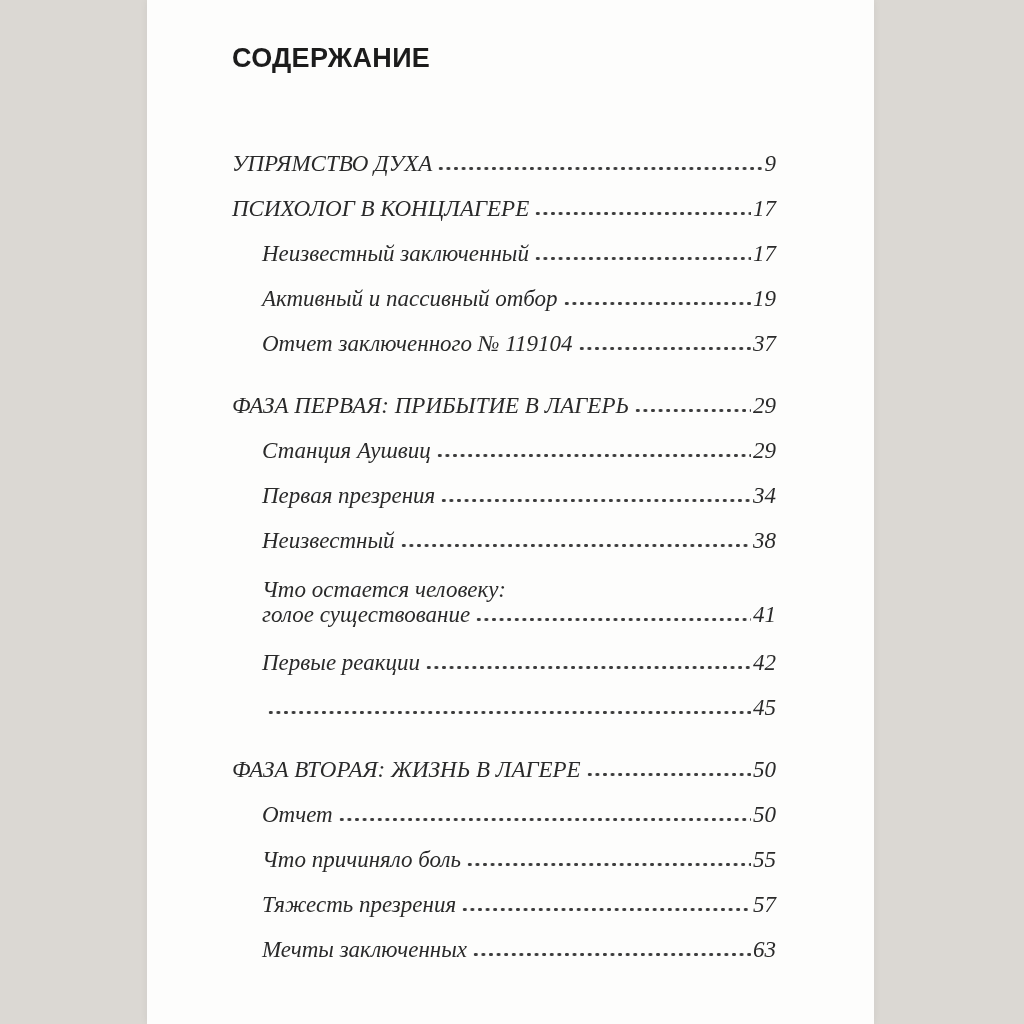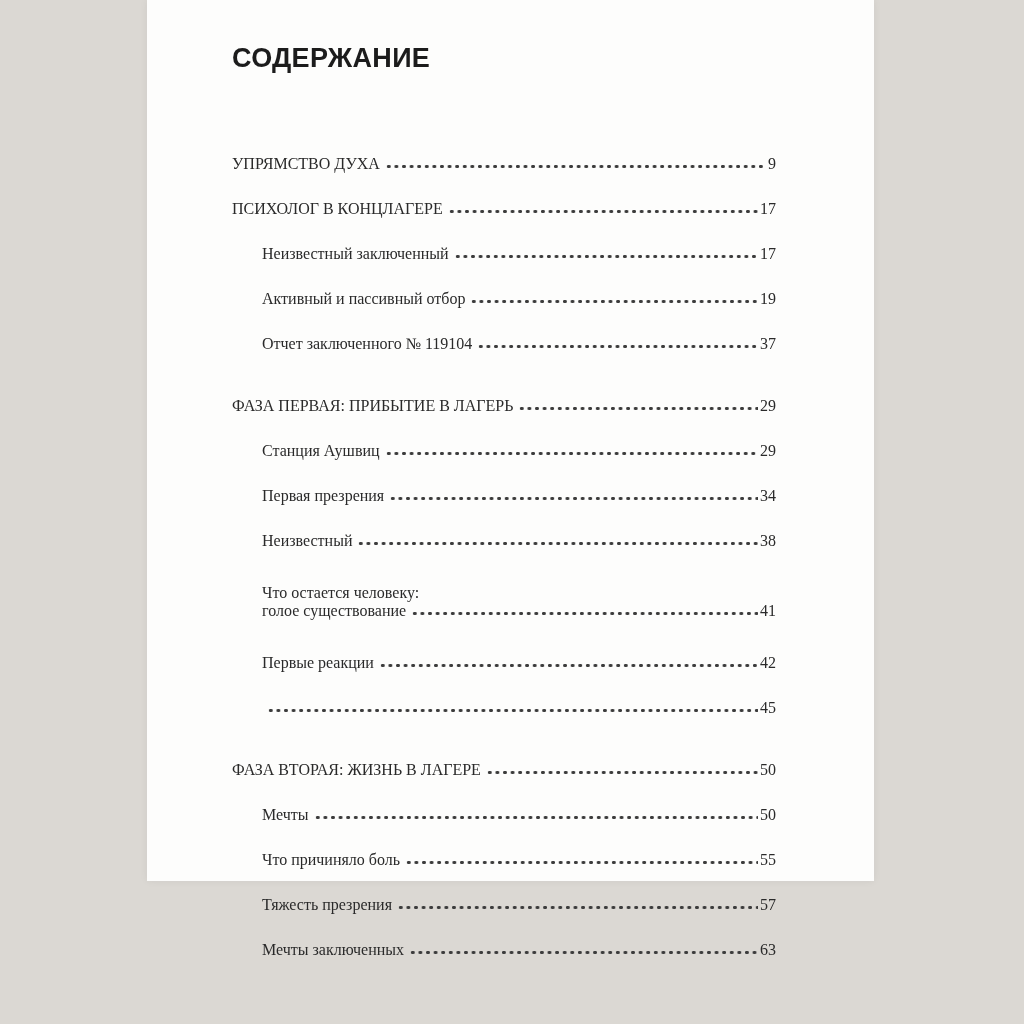--- a/index.html
+++ b/index.html
@@ -15,43 +15,44 @@
     height: 1024px;
     overflow: hidden;
     background: var(--outer-bg);
     font-family: "Liberation Serif", "DejaVu Serif", serif;
   }
   .book-page {
     position: absolute;
     left: 147px;
     top: 0;
     width: 727px;
-    height: 881px;
+    height: 1024px;
     background: var(--page-bg);
     box-shadow: 0 0 8px rgba(0,0,0,0.06);
     padding: 44px 98px 0 85px;
   }
   .toc-title {
     font-family: "Liberation Sans", "DejaVu Sans", sans-serif;
     font-weight: 700;
     font-size: 27px;
     letter-spacing: 0.3px;
     color: var(--title);
     line-height: 1.1;
   }
   .toc-list {
     margin-top: 68px;
   }
   .toc-row {
     display: flex;
     flex-direction: column;
     justify-content: center;
     min-height: 45px;
-    font-size: 16px;
+    font-size: 23px;
     color: var(--text);
+    font-style: italic;
   }
   .toc-row.two-line { min-height: 77px; }
   .toc-row.gap-before { margin-top: 17px; }
   .toc-row.level-2 { padding-left: 30px; }
   .first-line {
     line-height: 1.1;
     margin-bottom: 0;
   }
   .row-main {
     display: flex;
@@ -180,21 +181,21 @@
 
     <div class="row-main">
       <span class="toc-label">ФАЗА ВТОРАЯ: ЖИЗНЬ В ЛАГЕРЕ</span>
       <span class="dot-leader"></span>
       <span class="toc-page">50</span>
     </div>
   </div>
       <div class="toc-row level-2">
 
     <div class="row-main">
-      <span class="toc-label">Мечты</span>
+      <span class="toc-label">Отчет</span>
       <span class="dot-leader"></span>
       <span class="toc-page">50</span>
     </div>
   </div>
       <div class="toc-row level-2">
 
     <div class="row-main">
       <span class="toc-label">Что причиняло боль</span>
       <span class="dot-leader"></span>
       <span class="toc-page">55</span>

